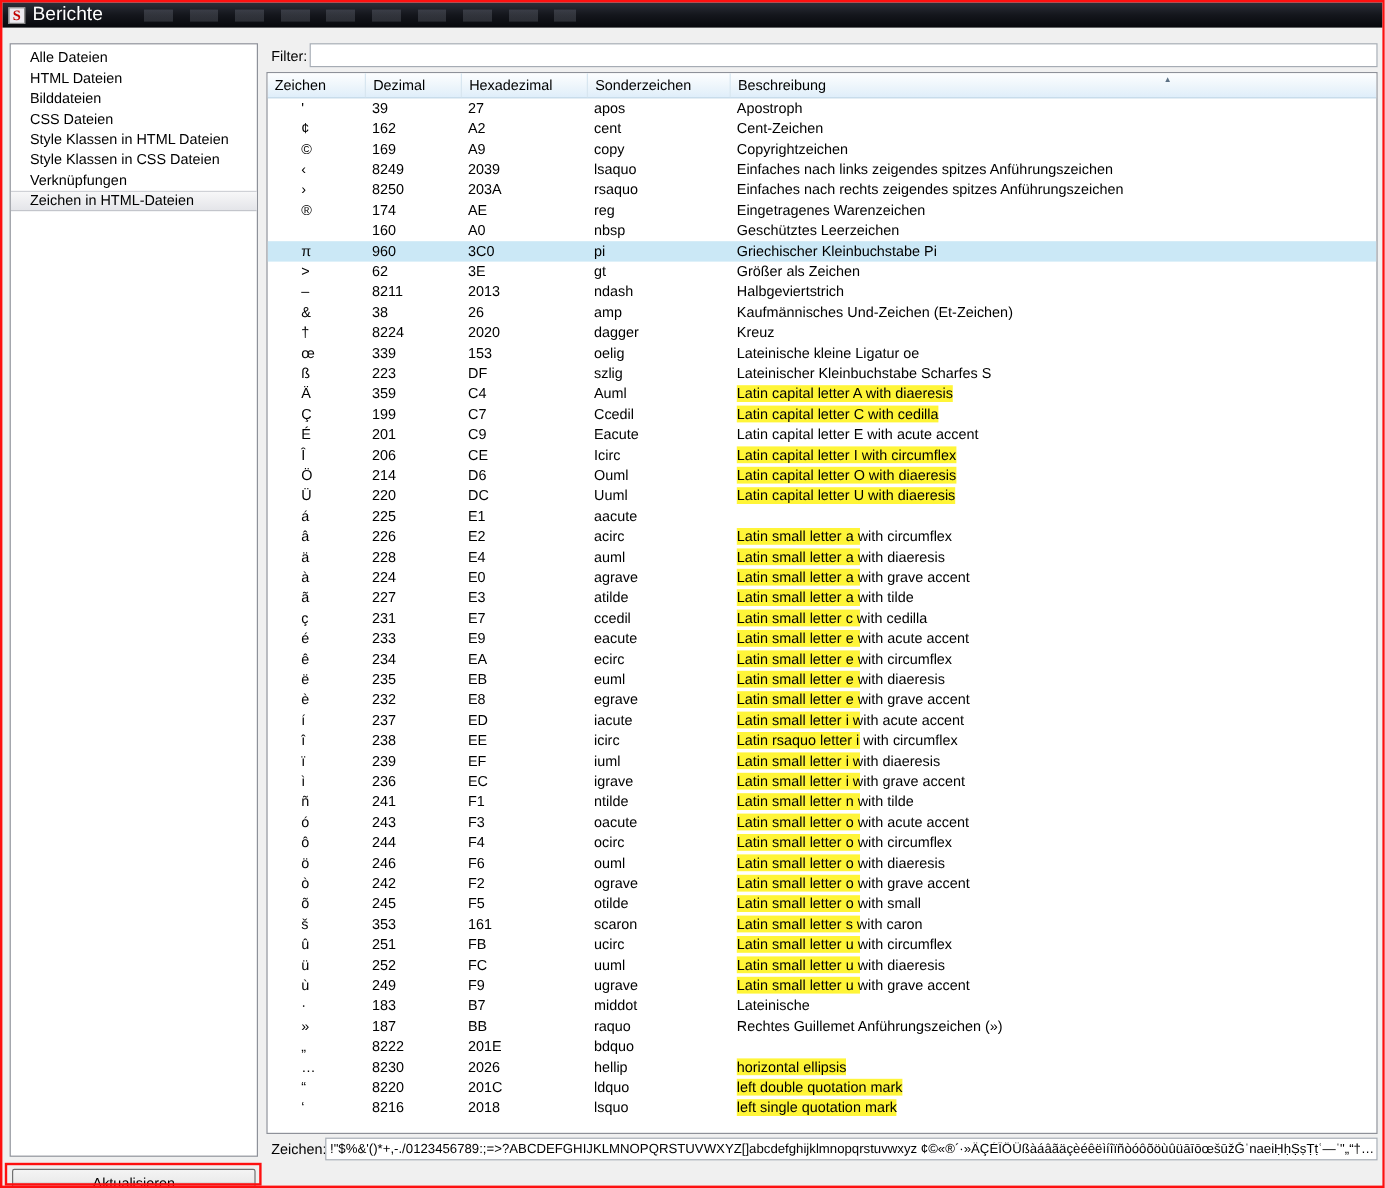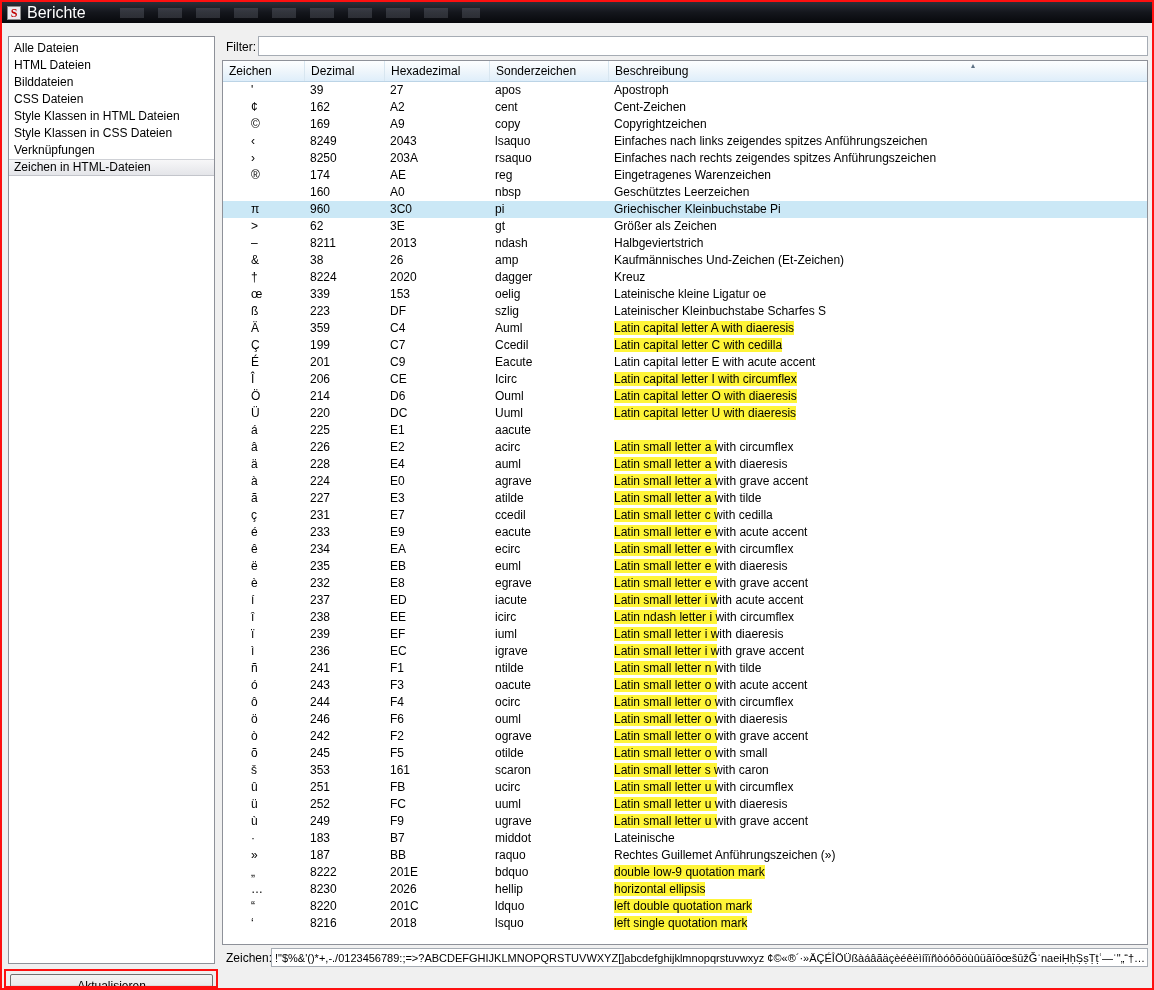--- a/index.html
+++ b/index.html
@@ -18,21 +18,21 @@
             color:#c00000;font-family:"Liberation Serif",serif;font-weight:bold;
             font-size:12px;line-height:12px;text-align:center;flex:0 0 auto}
   .win-title{color:#ffffff;font-size:16px;white-space:nowrap}
   .ghost{position:absolute;left:118px;top:6px;width:360px;height:10px;opacity:.16;
          background:repeating-linear-gradient(90deg,#cdd4e4 0 24px,transparent 24px 38px);
          pointer-events:none}
 
   
   .sidebar{position:absolute;left:8px;top:36px;width:207px;height:928px;background:#fff;
            border:1px solid #8e9199;padding-top:3px;overflow:hidden}
-  .sb-item{height:17px;line-height:17px;padding-left:5px;white-space:nowrap;cursor:default}
+  .sb-item{height:17px;line-height:17px;padding-left:16px;white-space:nowrap;cursor:default}
   .sb-item.sel{background:linear-gradient(180deg,#f7f7f8,#e4e5e9);
                border-top:1px solid #cfd1d6;border-bottom:1px solid #c3c5cb;line-height:15px}
 
   
   .filter-label{position:absolute;left:226px;top:40px}
   .filter-input{position:absolute;left:258px;top:36px;width:890px;height:20px;
                 border:1px solid #a6acb4;background:#fff;padding:0 4px;
                 font:12px "Liberation Sans",sans-serif}
 
   
@@ -120,21 +120,21 @@
       <div class="trow">
         <div class="tcell c-char">©</div>
         <div class="tcell c-dec">169</div>
         <div class="tcell c-hex">A9</div>
         <div class="tcell c-ent">copy</div>
         <div class="tcell c-desc"><span>Copyrightzeichen</span></div>
       </div>
       <div class="trow">
         <div class="tcell c-char">‹</div>
         <div class="tcell c-dec">8249</div>
-        <div class="tcell c-hex">2043</div>
+        <div class="tcell c-hex">2039</div>
         <div class="tcell c-ent">lsaquo</div>
         <div class="tcell c-desc"><span>Einfaches nach links zeigendes spitzes Anführungszeichen</span></div>
       </div>
       <div class="trow">
         <div class="tcell c-char">›</div>
         <div class="tcell c-dec">8250</div>
         <div class="tcell c-hex">203A</div>
         <div class="tcell c-ent">rsaquo</div>
         <div class="tcell c-desc"><span>Einfaches nach rechts zeigendes spitzes Anführungszeichen</span></div>
       </div>
@@ -317,21 +317,21 @@
         <div class="tcell c-dec">237</div>
         <div class="tcell c-hex">ED</div>
         <div class="tcell c-ent">iacute</div>
         <div class="tcell c-desc"><span class="hl-band">Latin small letter i with acute accent</span></div>
       </div>
       <div class="trow">
         <div class="tcell c-char">î</div>
         <div class="tcell c-dec">238</div>
         <div class="tcell c-hex">EE</div>
         <div class="tcell c-ent">icirc</div>
-        <div class="tcell c-desc"><span class="hl-band">Latin ndash letter i with circumflex</span></div>
+        <div class="tcell c-desc"><span class="hl-band">Latin rsaquo letter i with circumflex</span></div>
       </div>
       <div class="trow">
         <div class="tcell c-char">ï</div>
         <div class="tcell c-dec">239</div>
         <div class="tcell c-hex">EF</div>
         <div class="tcell c-ent">iuml</div>
         <div class="tcell c-desc"><span class="hl-band">Latin small letter i with diaeresis</span></div>
       </div>
       <div class="trow">
         <div class="tcell c-char">ì</div>
@@ -422,21 +422,20 @@
         <div class="tcell c-dec">187</div>
         <div class="tcell c-hex">BB</div>
         <div class="tcell c-ent">raquo</div>
         <div class="tcell c-desc"><span>Rechtes Guillemet Anführungszeichen (»)</span></div>
       </div>
       <div class="trow">
         <div class="tcell c-char">„</div>
         <div class="tcell c-dec">8222</div>
         <div class="tcell c-hex">201E</div>
         <div class="tcell c-ent">bdquo</div>
-        <div class="tcell c-desc"><span class="hl-full">double low-9 quotation mark</span></div>
       </div>
       <div class="trow">
         <div class="tcell c-char">…</div>
         <div class="tcell c-dec">8230</div>
         <div class="tcell c-hex">2026</div>
         <div class="tcell c-ent">hellip</div>
         <div class="tcell c-desc"><span class="hl-full">horizontal ellipsis</span></div>
       </div>
       <div class="trow">
         <div class="tcell c-char">“</div>

